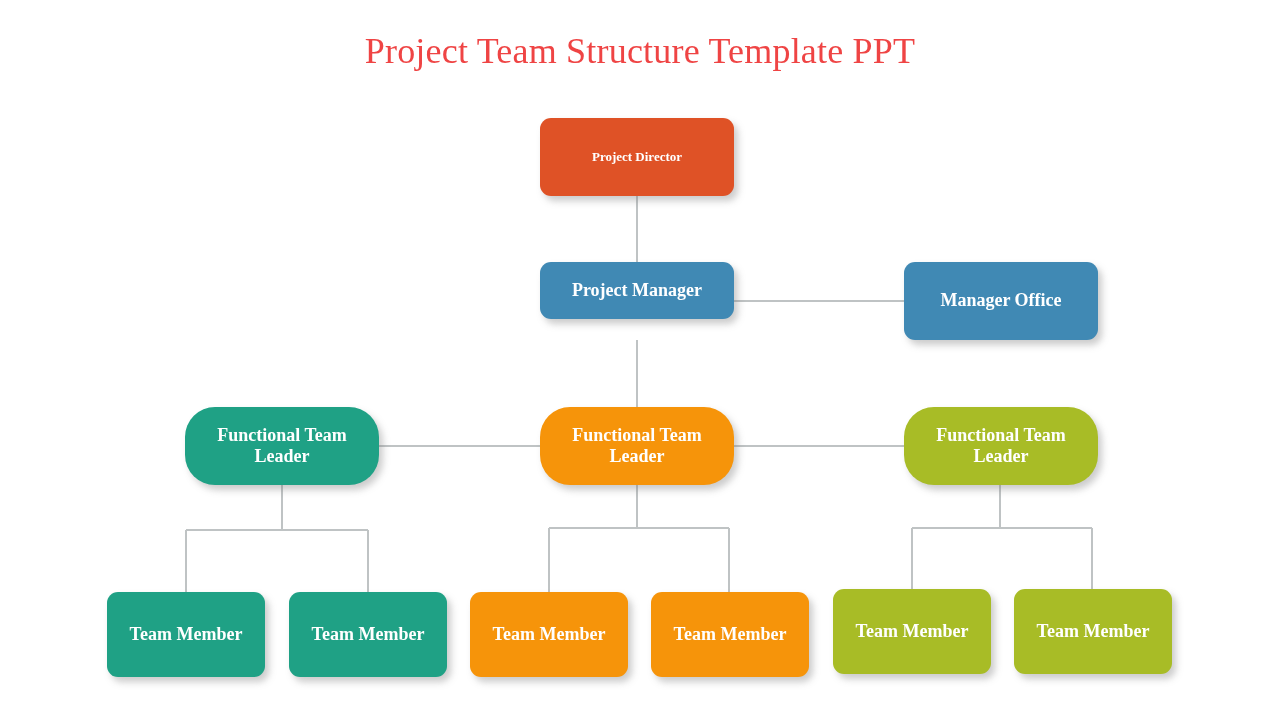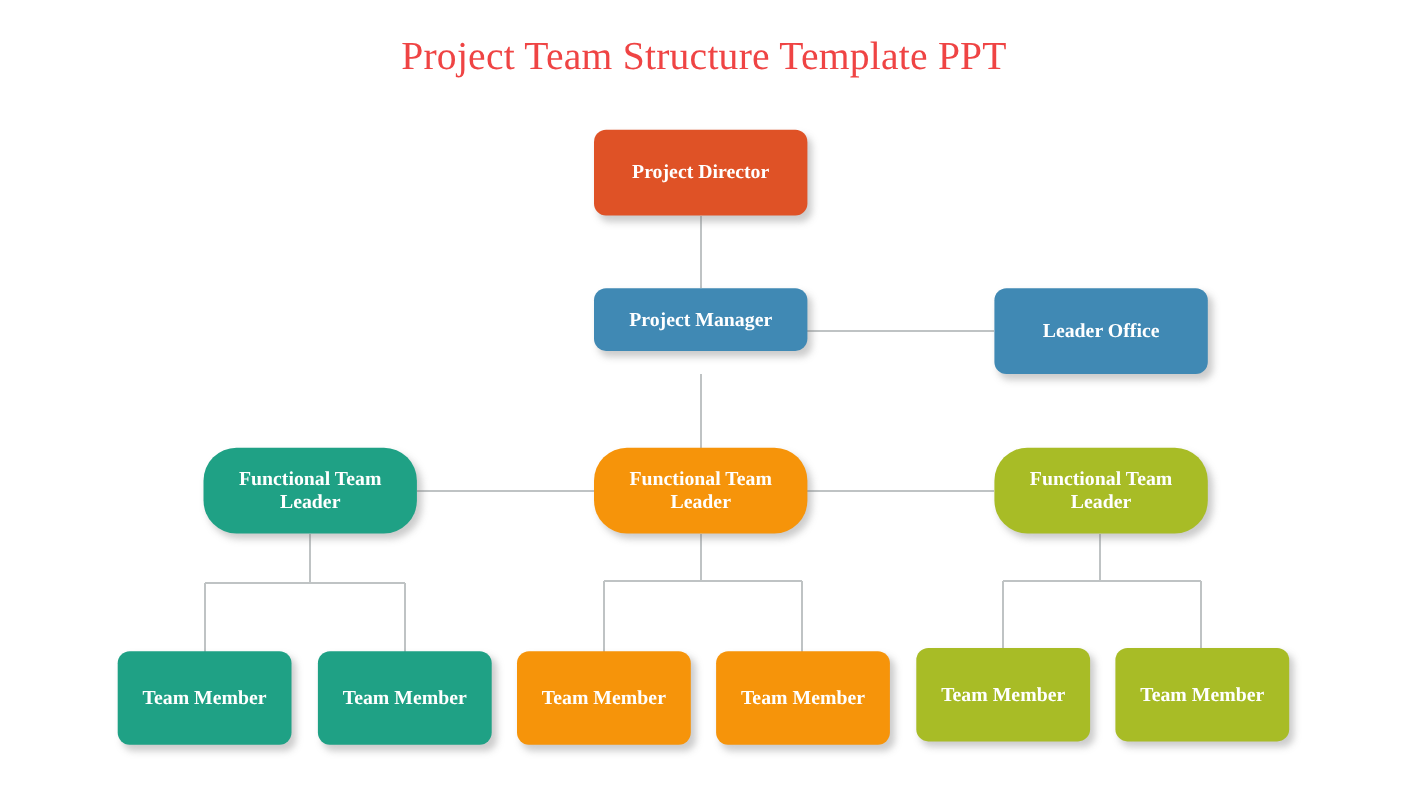--- a/index.html
+++ b/index.html
@@ -59,21 +59,21 @@
     line-height: 1.17;
     box-shadow: 4px 5px 7px rgba(120,120,120,0.38);
     padding: 0 6px;
   }
 
   .node .label {
     display: block;
     width: 100%;
   }
 
-  .node-lvl1 { font-size: 18px; }
+  .node-lvl1 { font-size: 13px; }
   .node-lvl2 { font-size: 18px; }
   .node-lvl3 { font-size: 18px; border-radius: 30px; }
   .node-lvl4 { font-size: 18px; }
 </style>
 </head>
 <body>
 
 <div id="slide">
 
   <div id="page-title">Project Team Structure Template PPT</div>
@@ -110,21 +110,21 @@
 
   <div class="node node-lvl1" style="left:540px; top:118px; width:194px; height:78px; background:#DF5226;">
     <span class="label">Project Director</span>
   </div>
 
   <div class="node node-lvl2" style="left:540px; top:262px; width:194px; height:57px; background:#4089B4;">
     <span class="label">Project Manager</span>
   </div>
 
   <div class="node node-lvl2" style="left:904px; top:262px; width:194px; height:78px; background:#4089B4;">
-    <span class="label">Leader Office</span>
+    <span class="label">Manager Office</span>
   </div>
 
   <div class="node node-lvl3" style="left:185px; top:407px; width:194px; height:78px; background:#1FA185;">
     <span class="label">Functional Team Leader</span>
   </div>
 
   <div class="node node-lvl3" style="left:540px; top:407px; width:194px; height:78px; background:#F6940A;">
     <span class="label">Functional Team Leader</span>
   </div>
 

